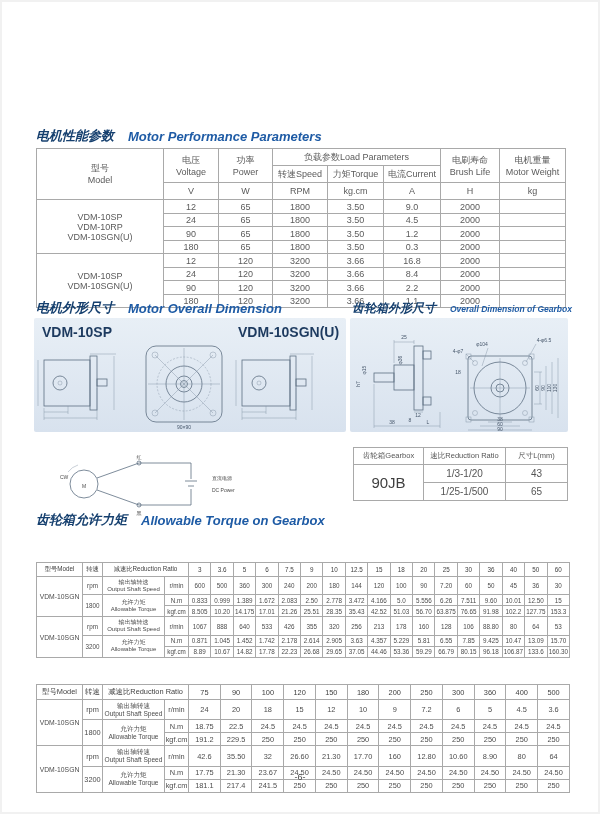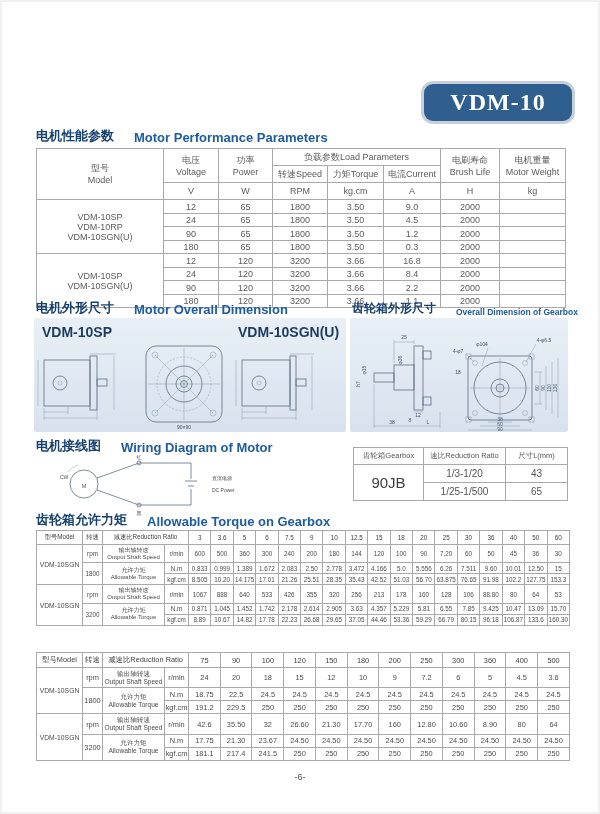--- a/index.html
+++ b/index.html
@@ -3,34 +3,34 @@
 <meta charset="utf-8">
 <style>
   html,body{margin:0;padding:0;background:#fff;}
   .page{position:relative;width:600px;height:814px;background:#fff;overflow:hidden;
         font-family:"Liberation Sans",sans-serif;box-shadow:inset 0 0 0 2px #f1f1f1;}
   
   .badge{position:absolute;top:84px;right:28px;width:148px;height:37px;background:#2f5f8e;
          border-radius:9px;box-shadow:0 0 0 3px #c7d0da;display:flex;align-items:center;justify-content:center;}
   .badge span{color:#fff;font-family:"Liberation Serif",serif;font-weight:bold;font-size:24px;letter-spacing:1px;}
   
-  .sec-title{position:absolute;display:flex;align-items:flex-end;gap:20px;white-space:nowrap;}
+  .sec-title{position:absolute;display:flex;align-items:center;gap:14px;white-space:nowrap;font-style:italic;}
   .sec-title .zh{font-size:13px;font-weight:bold;color:#16406f;}
   .sec-title .en{font-size:13px;font-weight:bold;color:#1e5ba5;}
   .sec-title.small .zh{font-size:12px;}
   .sec-title.small .en{font-size:8.5px;}
   
   table{border-collapse:collapse;table-layout:fixed;}
   th,td{border:1px solid #a9a9a9;text-align:center;vertical-align:middle;font-weight:normal;}
   
   .perf{position:absolute;left:36px;top:148px;width:529px;font-size:9px;color:#5b5b5b;}
   .perf th{padding:2px 0;line-height:1.35;}
   .perf tbody td{height:12.5px;padding:0;}
   
-  .torq{position:absolute;left:36px;color:#4c4c4c;}
+  .torq{position:absolute;left:36px;color:#4c4c4c;margin-top:32px;}
   #t1{top:530px;width:534px;font-size:6.3px;}
   #t2{top:652px;width:534px;font-size:7.4px;}
   .torq th{padding:2px 0;color:#3f3f3f;}
   .torq td{padding:1.5px 0;}
   #t1 .lbl{font-size:6px;line-height:1.2;}
   #t2 .lbl{font-size:6.6px;line-height:1.25;}
   .torq .model-cell{font-size:6.8px;}
   
   .gbx{position:absolute;left:353px;top:447px;width:214px;font-size:7.5px;color:#555;}
   .gbx th{padding:3px 0;}
@@ -49,23 +49,20 @@
   .wiring-svg{position:absolute;left:52px;top:452px;}
   .wiring-svg text{fill:#4c4c4c;}
   
   .pagenum{position:absolute;left:0;right:0;top:772px;text-align:center;font-size:9px;color:#4c4c4c;}
 </style>
 </head>
 <body>
 
 <div class="page">
 
-  <div class="badge">
-    <span>VDM-10</span>
-  </div>
 
   <div class="sec-title" style="left:36px;top:127px;">
     <span class="zh">电机性能参数</span>
     <span class="en">Motor Performance Parameters</span>
   </div>
 
   <table class="perf" id="perf">
       <colgroup>
         <col style="width: 127px;">
         <col style="width: 55px;">
@@ -305,24 +302,20 @@
         <line class="thin" x1="138" y1="104" x2="162" y2="104"></line>
         <text x="150" y="103" text-anchor="middle">38</text>
         <line class="thin" x1="130" y1="108" x2="170" y2="108"></line>
         <text x="150" y="108" text-anchor="middle">60</text>
         <line class="thin" x1="118" y1="112" x2="182" y2="112"></line>
         <text x="150" y="113" text-anchor="middle">90</text>
       </g>
     </svg>
   </div>
 
-  <div class="sec-title" style="left:36px;top:437px;">
-    <span class="zh">电机接线图</span>
-    <span class="en">Wiring Diagram of Motor</span>
-  </div>
 
   <svg class="wiring-svg" width="230" height="64" viewBox="0 0 230 64">
     <circle class="ln" cx="32" cy="32" r="14"></circle>
     <text x="32" y="36" text-anchor="middle" font-size="11">M</text>
     <path class="thin" d="M16,20 a20,20 0 0 1 10,-7"></path>
     <text x="8" y="27" font-size="6.5">CW</text>
     <polyline class="ln" points="45,26 87,11 139,11 139,27"></polyline>
     <polyline class="ln" points="45,38 87,53 139,53 139,37"></polyline>
     <circle class="ln" cx="87" cy="11" r="2"></circle>
     <circle class="ln" cx="87" cy="53" r="2"></circle>

